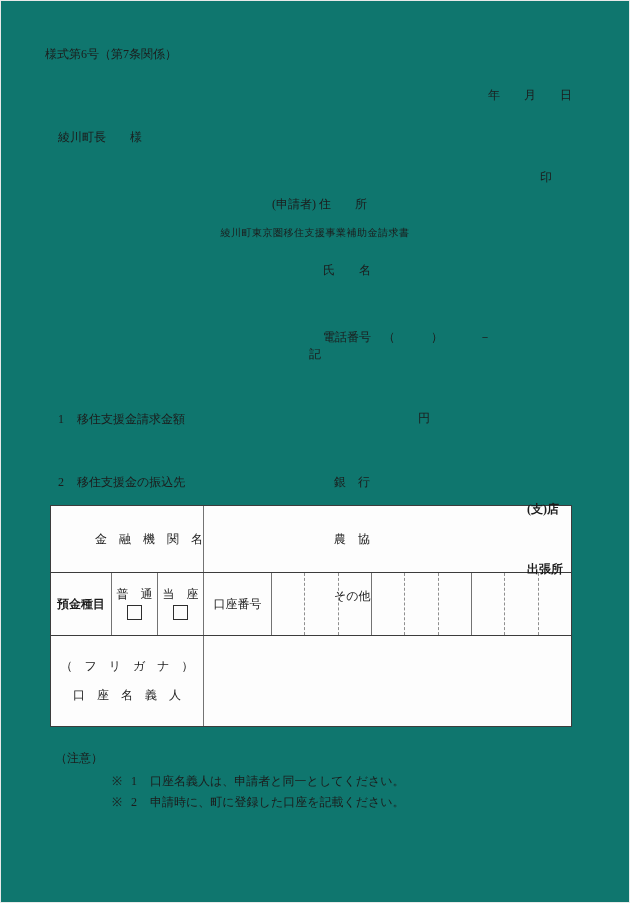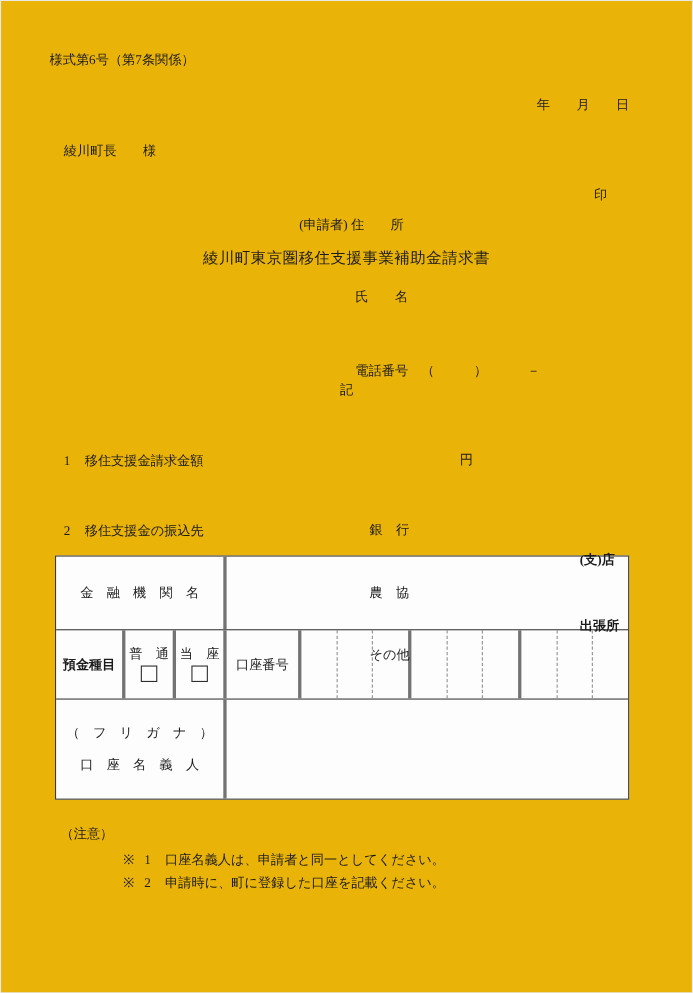--- a/index.html
+++ b/index.html
@@ -1,38 +1,38 @@
 <!DOCTYPE html>
 <html><head>
 <meta charset="utf-8">
 <style>
   html,body{margin:0;padding:0;background:#ffffff;}
   .page{
     position:relative;
     width:630px;height:903px;
-    background:#eab308;
+    background:#0f766e;
     box-shadow:inset 0 0 0 1px #e9e9e9;
     font-family:"Liberation Serif","DejaVu Serif",serif;
     font-size:12px;
     color:#1c1c1c;
     overflow:hidden;
   }
   .abs{position:absolute;white-space:pre;line-height:14px;}
 
   .form-number{left:45px;top:47px;}
   .date-line{right:58px;top:88px;}
   .addressee{left:58px;top:130px;}
 
   .applicant{left:272px;top:148px;line-height:22.3px;}
   .appl-line.indent{padding-left:51px;}
   .seal{left:540px;top:170px;}
 
   .title{
     position:absolute;left:0;top:226px;width:100%;
-    text-align:center;font-size:14px;letter-spacing:0.5px;
+    text-align:center;font-size:10px;letter-spacing:0.5px;
   }
 
   .paragraph{left:47px;top:265px;width:530px;line-height:22.5px;}
 
   .ki{position:absolute;left:0;top:346px;width:100%;text-align:center;}
 
   .item-line{position:absolute;white-space:pre;}
   .item1{left:58px;top:411px;}
   .item2{left:58px;top:474px;}
   .item-no{display:inline-block;margin-right:13px;}
@@ -44,23 +44,23 @@
     border:1px solid #3c3c3c;
     box-sizing:border-box;
     background:#fdfdfd;
   }
   .trow{display:flex;align-items:stretch;}
   .trow + .trow{border-top:1px solid #3c3c3c;}
   .r1{height:66px;}
   .r2{height:62px;}
   .r3{height:90px;}
   .tcell{box-sizing:border-box;display:flex;align-items:center;justify-content:center;}
-  .tcell + .tcell{border-left:3px solid #737373;}
+  .tcell + .tcell{border-left:1px solid #737373;}
 
-  .c-finlabel{width:152px;flex:none;}
+  .c-finlabel{width:152px;flex:none;justify-content:flex-end;}
   .c-bank{flex:1;position:relative;}
   .bank-types{
     position:absolute;left:130px;top:50%;transform:translateY(-50%);
     line-height:19px;white-space:pre;
   }
   .branch-types{
     position:absolute;right:8px;top:50%;transform:translateY(-50%);
     line-height:20px;white-space:pre;font-weight:bold;
   }
 

